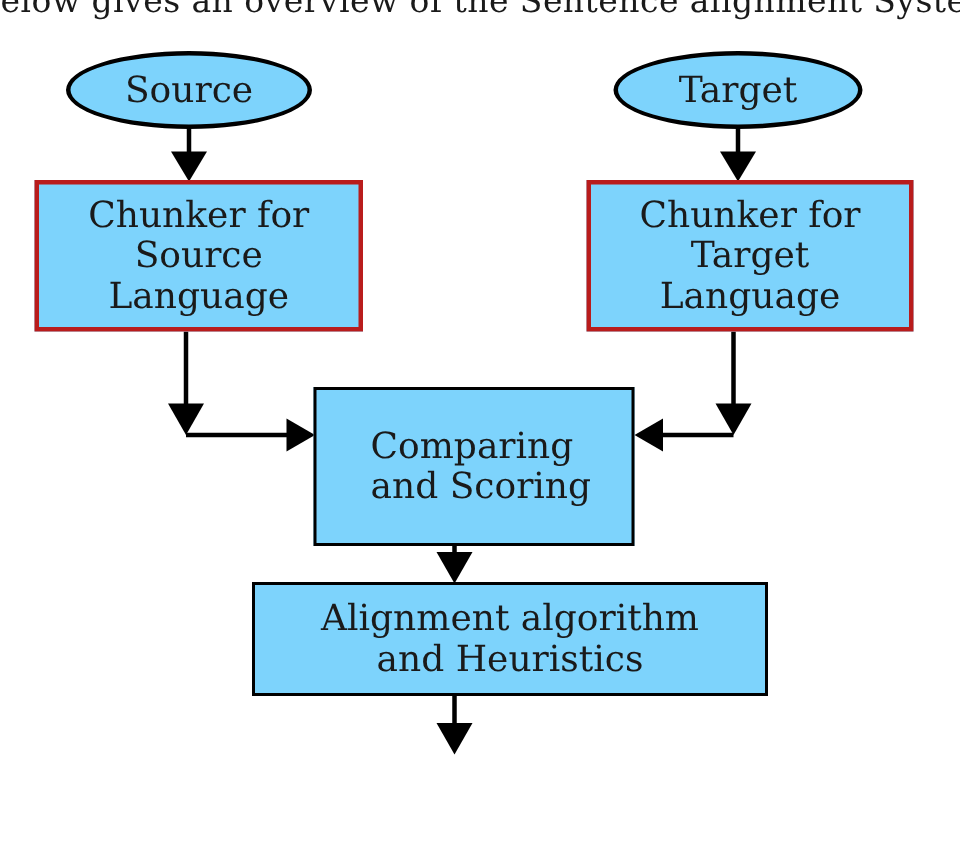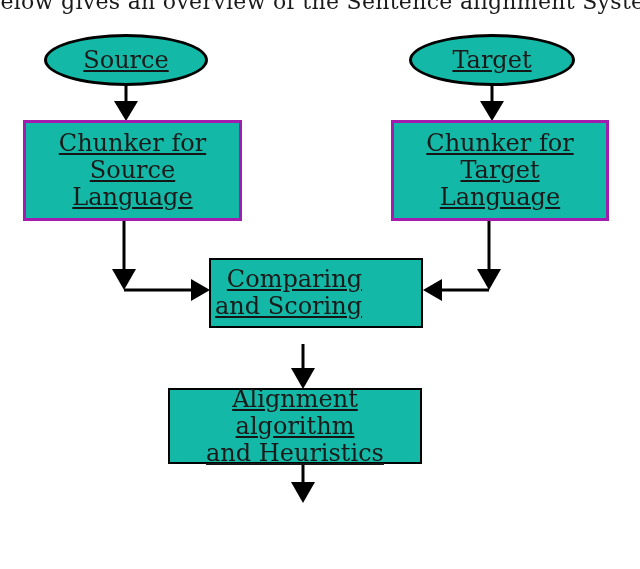--- a/index.html
+++ b/index.html
@@ -33,50 +33,49 @@
     width: 640px;
     height: 569px;
   }
   .node {
     position: absolute;
     box-sizing: border-box;
     display: flex;
     align-items: center;
     justify-content: center;
     text-align: center;
-    background: #14b8a6;
-    text-decoration: underline;
+    background: #7dd3fc;
   }
   .node .label {
     white-space: pre-line;
     font-size: 24px;
     line-height: 27px;
     color: #1a1a1a;
   }
   .ellipse {
     border: 3px solid #000000;
     border-radius: 50%;
   }
   .rect-thick {
-    border: 3px solid #a21caf;
+    border: 3px solid #b91c1c;
   }
   .rect-thin {
     border: 2px solid #000000;
   }
   .node-source   { left: 44px;  top: 34px;  width: 164px; height: 52px; }
   .node-target   { left: 409px; top: 34px;  width: 166px; height: 52px; }
   .node-chunker-source { left: 23px;  top: 120px; width: 219px; height: 101px; }
   .node-chunker-target { left: 391px; top: 120px; width: 218px; height: 101px; }
   .node-comparing {
-    left: 209px; top: 258px; width: 214px; height: 70px;
+    left: 209px; top: 258px; width: 214px; height: 106px;
     justify-content: flex-start;
-    text-align: right;
-    padding-left: 4px;
+    text-align: left;
+    padding-left: 36px;
   }
-  .node-alignment { left: 168px; top: 388px; width: 254px; height: 76px; }
+  .node-alignment { left: 168px; top: 388px; width: 344px; height: 76px; }
   .node-aligned   { left: 133px; top: 502px; width: 345px; height: 63px; }
 </style>
 </head>
 <body>
 
 <div class="canvas">
 
   <div class="caption">below gives an overview of the Sentence alignment Syste</div>
 
   <svg class="connectors" viewBox="0 0 640 569" xmlns="http://www.w3.org/2000/svg">

